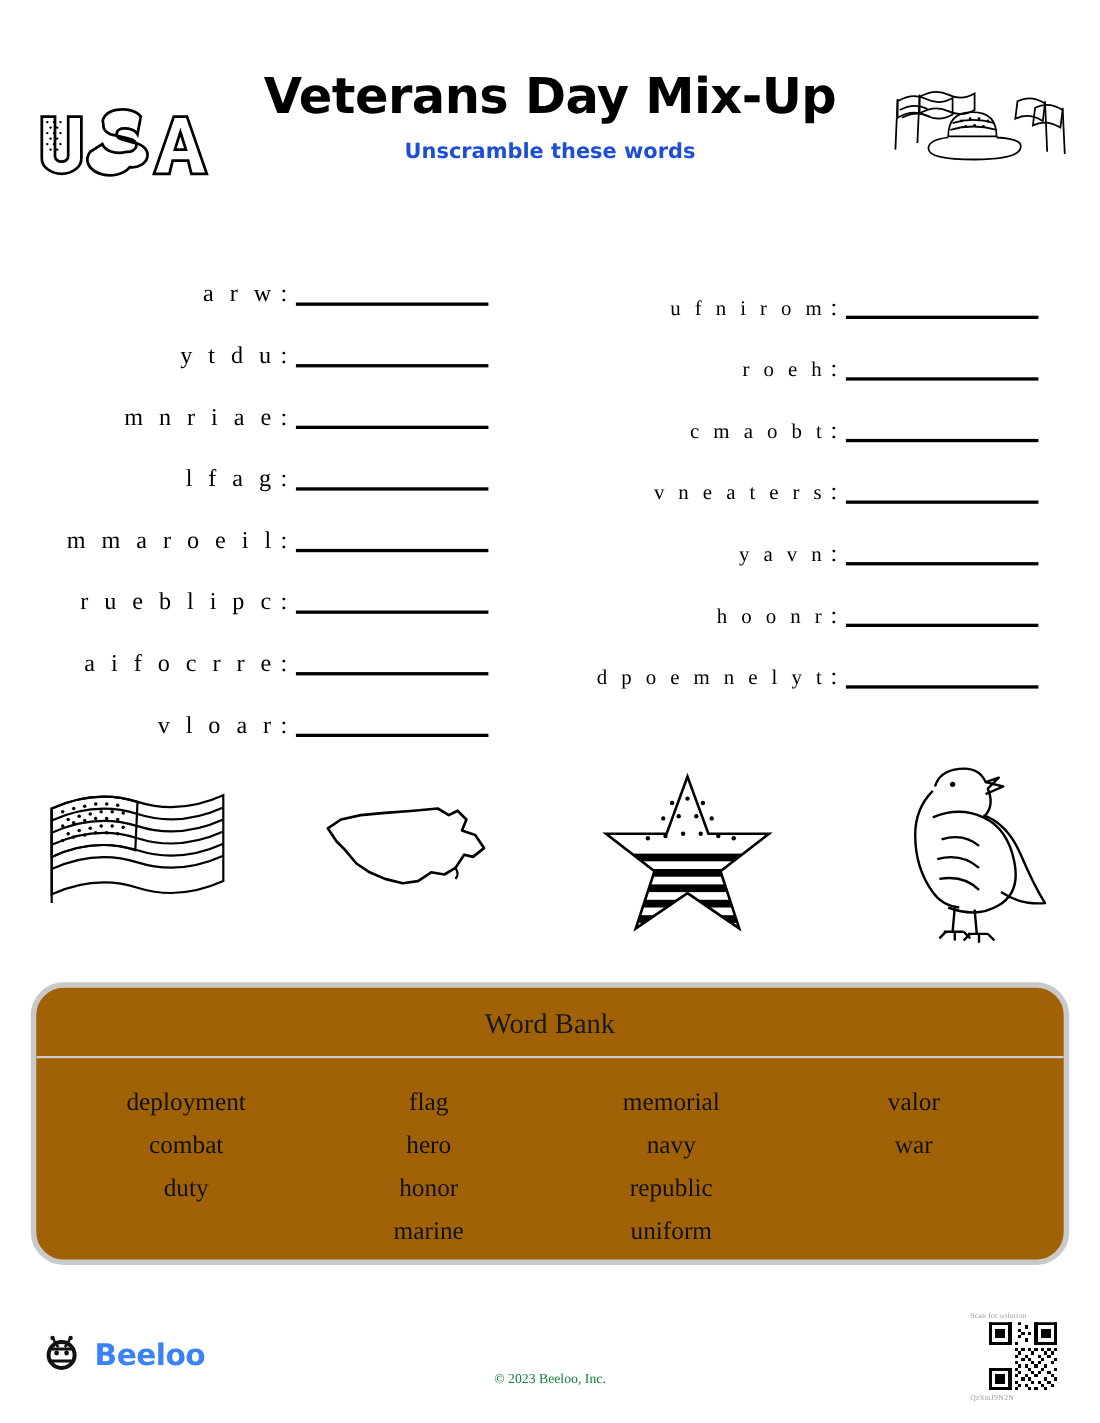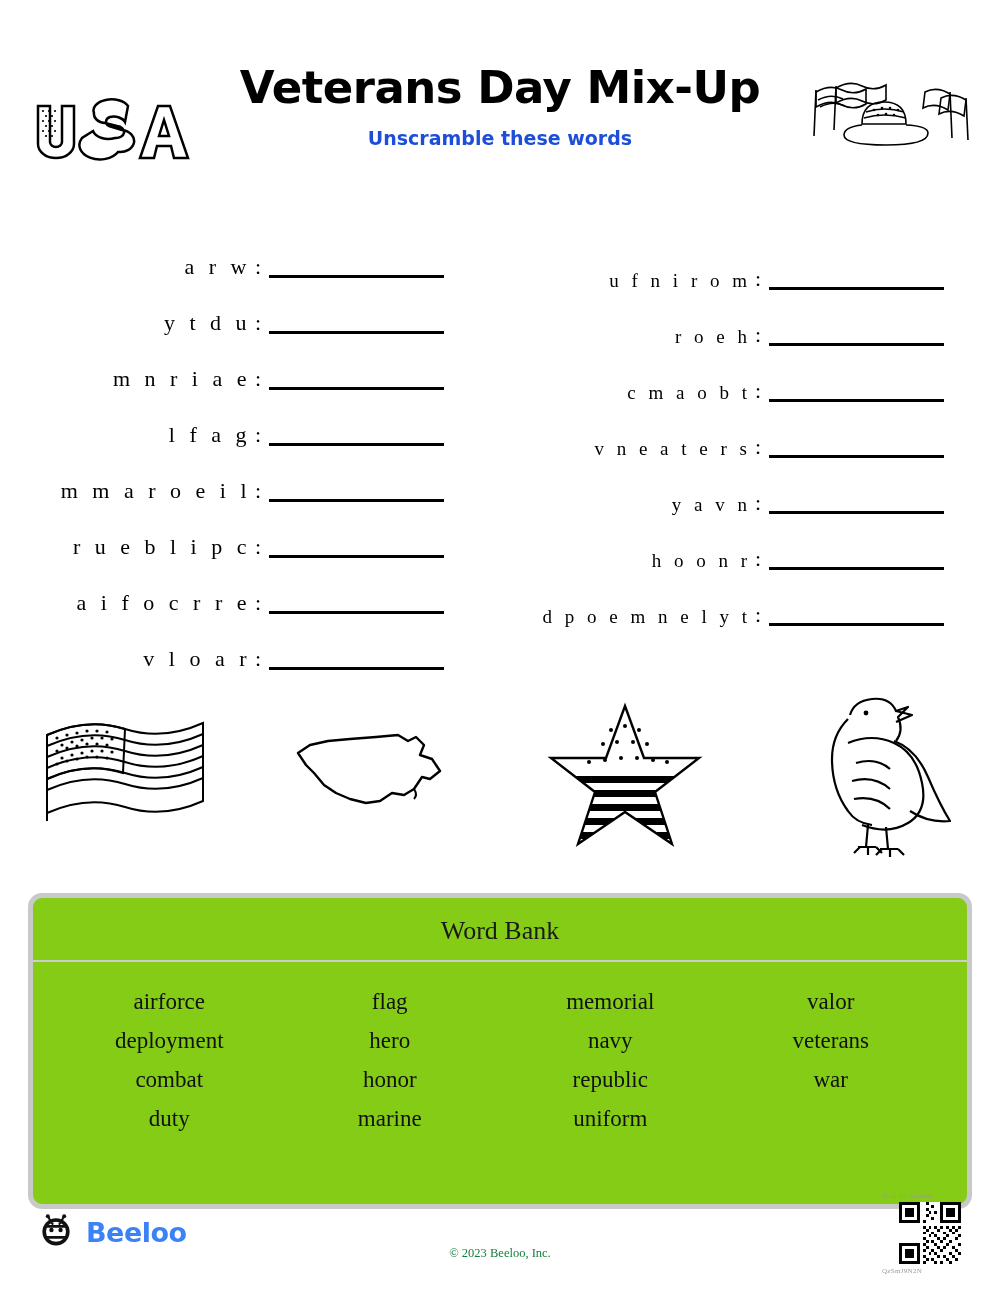--- a/index.html
+++ b/index.html
@@ -119,24 +119,24 @@
     align-items: center;
     justify-content: center;
   }
 
   
   .wordbank {
     position: absolute;
     left: 28px;
     top: 893px;
     width: 944px;
-    height: 316px;
+    height: 257px;
     border: 5px solid #c9c9c9;
-    border-radius: 14px;
-    background: #84cc16;
+    border-radius: 30px;
+    background: #a16207;
     overflow: hidden;
   }
   .wordbank-title {
     text-align: center;
     font-size: 26px;
     padding: 18px 0 14px;
     color: #1a1a1a;
     border-bottom: 2px solid #cdcdcd;
   }
   .wordbank-grid {
@@ -474,21 +474,20 @@
         <circle cx="76" cy="28" r="2.4" fill="#000"></circle>
       </svg>
     </div>
   </div>
 
   <div class="wordbank">
     <div class="wordbank-title">Word Bank</div>
     <div class="wordbank-grid">
 
       <div class="wb-col">
-        <div class="wb-word">airforce</div>
         <div class="wb-word">deployment</div>
         <div class="wb-word">combat</div>
         <div class="wb-word">duty</div>
       </div>
 
       <div class="wb-col">
         <div class="wb-word">flag</div>
         <div class="wb-word">hero</div>
         <div class="wb-word">honor</div>
         <div class="wb-word">marine</div>
@@ -496,21 +495,20 @@
 
       <div class="wb-col">
         <div class="wb-word">memorial</div>
         <div class="wb-word">navy</div>
         <div class="wb-word">republic</div>
         <div class="wb-word">uniform</div>
       </div>
 
       <div class="wb-col">
         <div class="wb-word">valor</div>
-        <div class="wb-word">veterans</div>
         <div class="wb-word">war</div>
       </div>
 
     </div>
   </div>
 
   <div class="footer">
 
     <div class="brand">
       <span>

